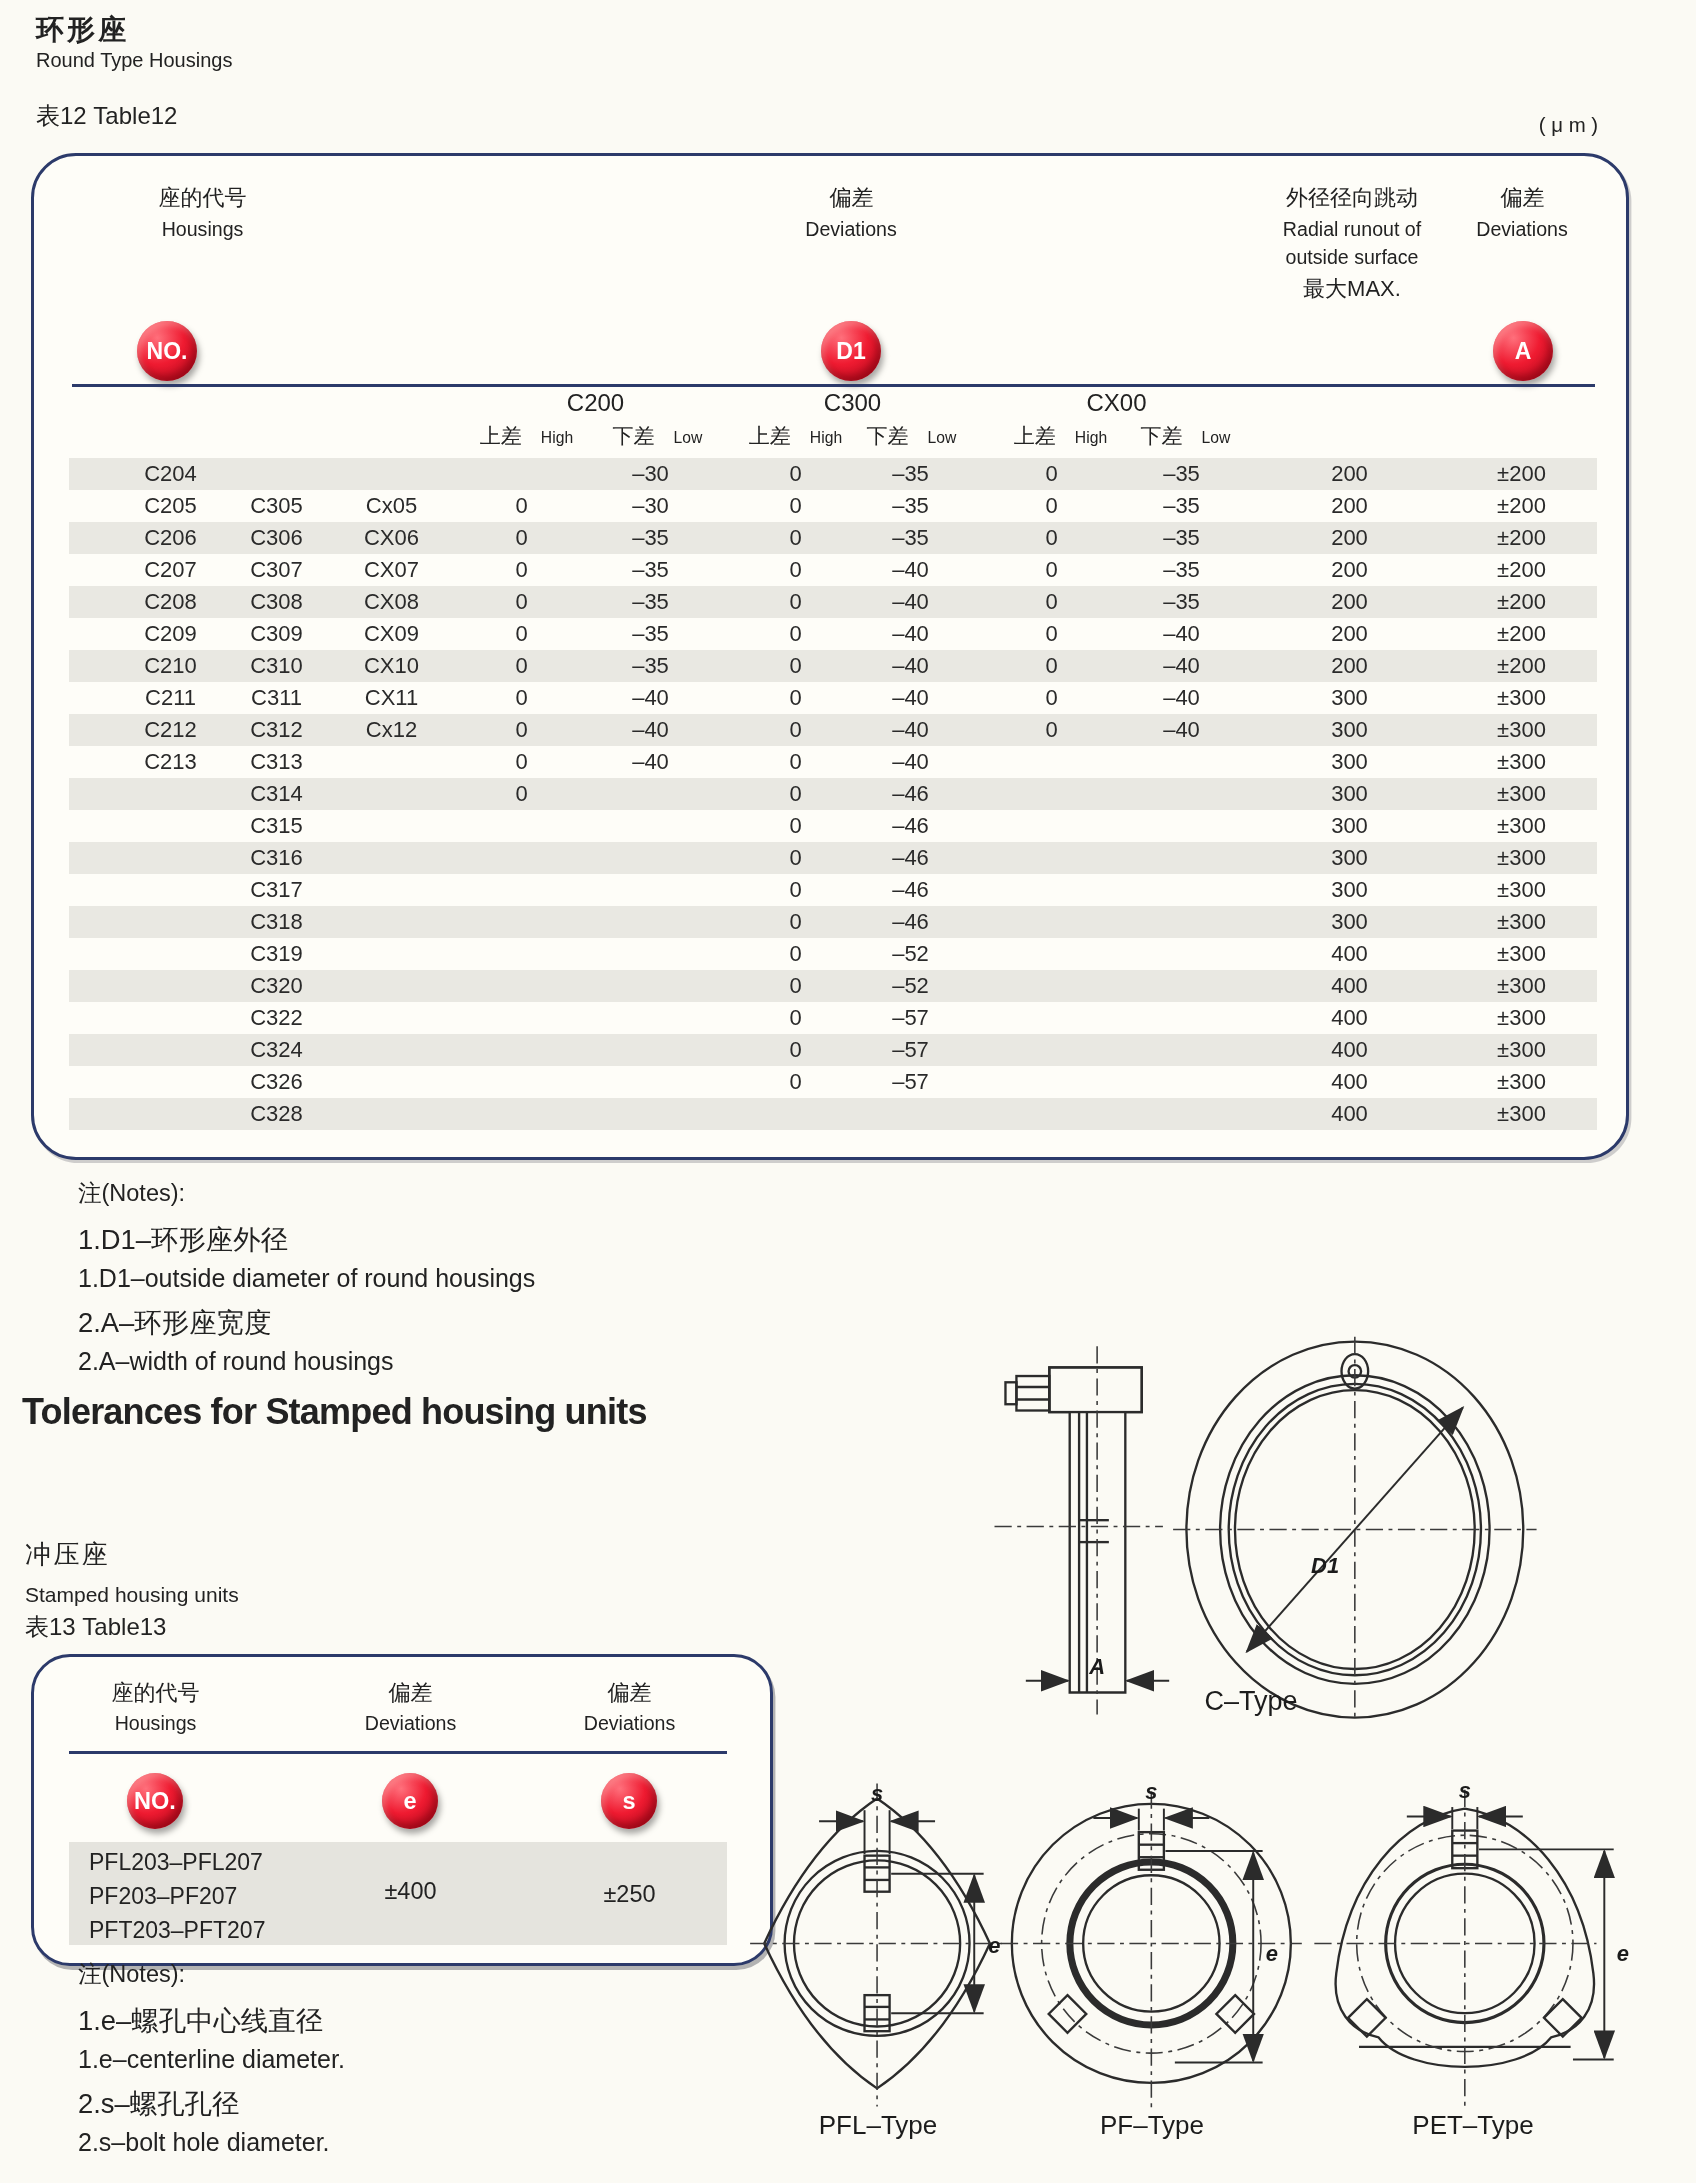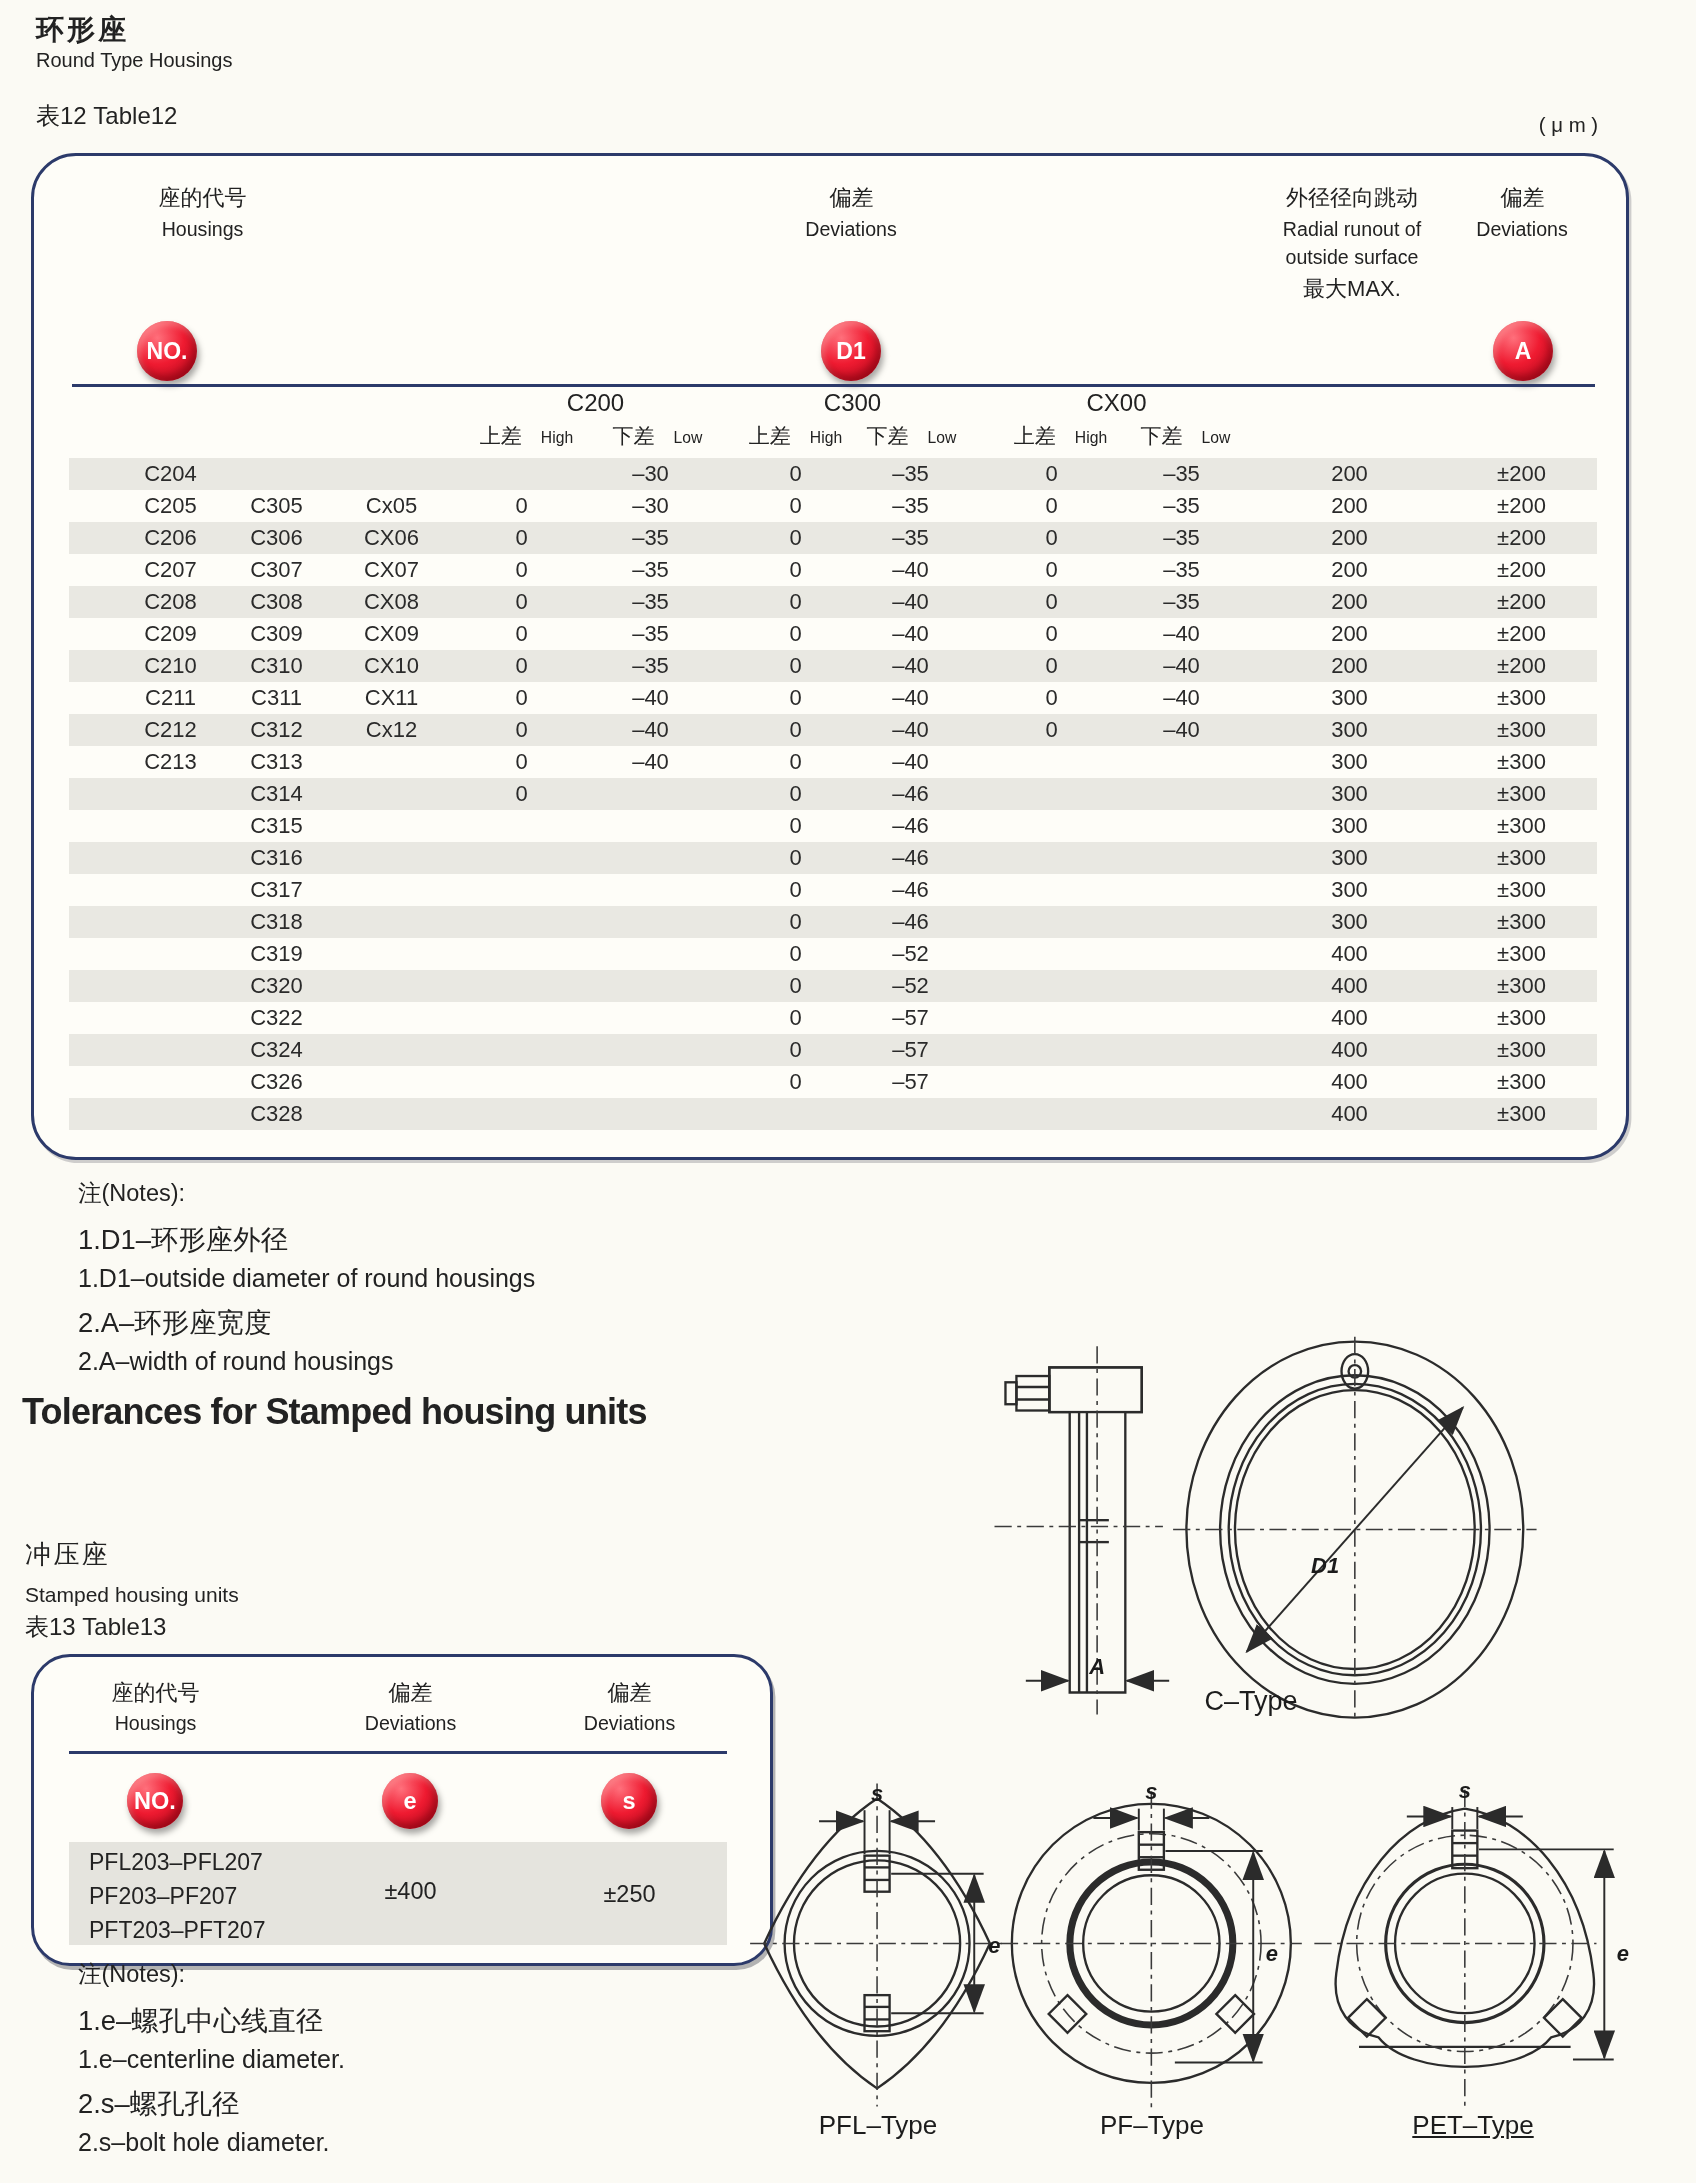--- a/index.html
+++ b/index.html
@@ -111,21 +111,21 @@
   #e-val  { position:absolute; left:298px; top:221px; width:157px; text-align:center; font-size:23.5px; }
   #s-val  { position:absolute; left:517px; top:224px; width:157px; text-align:center; font-size:23.5px; }
 
   
   #svg-ctype { position:absolute; left:971px; top:1332px; }
   #svg-bottom{ position:absolute; left:736px;  top:1763px; }
   .dlabel { position:absolute; width:212px; text-align:center; font-size:27px; color:#1c1c1c; }
   #lbl-ctype { left:1145px; top:1686px; }
   #lbl-pfl   { left:772px;  top:2110px; font-size:26px; }
   #lbl-pf    { left:1046px; top:2110px; font-size:26px; }
-  #lbl-pet   { left:1367px; top:2110px; font-size:26px;text-decoration:underline; }
+  #lbl-pet   { left:1367px; top:2110px; font-size:26px; }
 
   svg { overflow:visible; }
   .ln   { stroke:#2b2b2b; stroke-width:3; fill:none; }
   .lnth { stroke:#2b2b2b; stroke-width:9; fill:none; }
   .ln4  { stroke:#2b2b2b; stroke-width:4; fill:none; }
   .cl   { stroke:#3a3a3a; stroke-width:2; fill:none; stroke-dasharray:22 7 5 7; }
   .dim  { stroke:#2b2b2b; stroke-width:2.5; fill:none; }
   .dtxt { fill:#1b1b1b; font-family:"Liberation Sans","DejaVu Sans",sans-serif;
           font-size:28px; font-weight:bold; font-style:italic; }
 </style>

